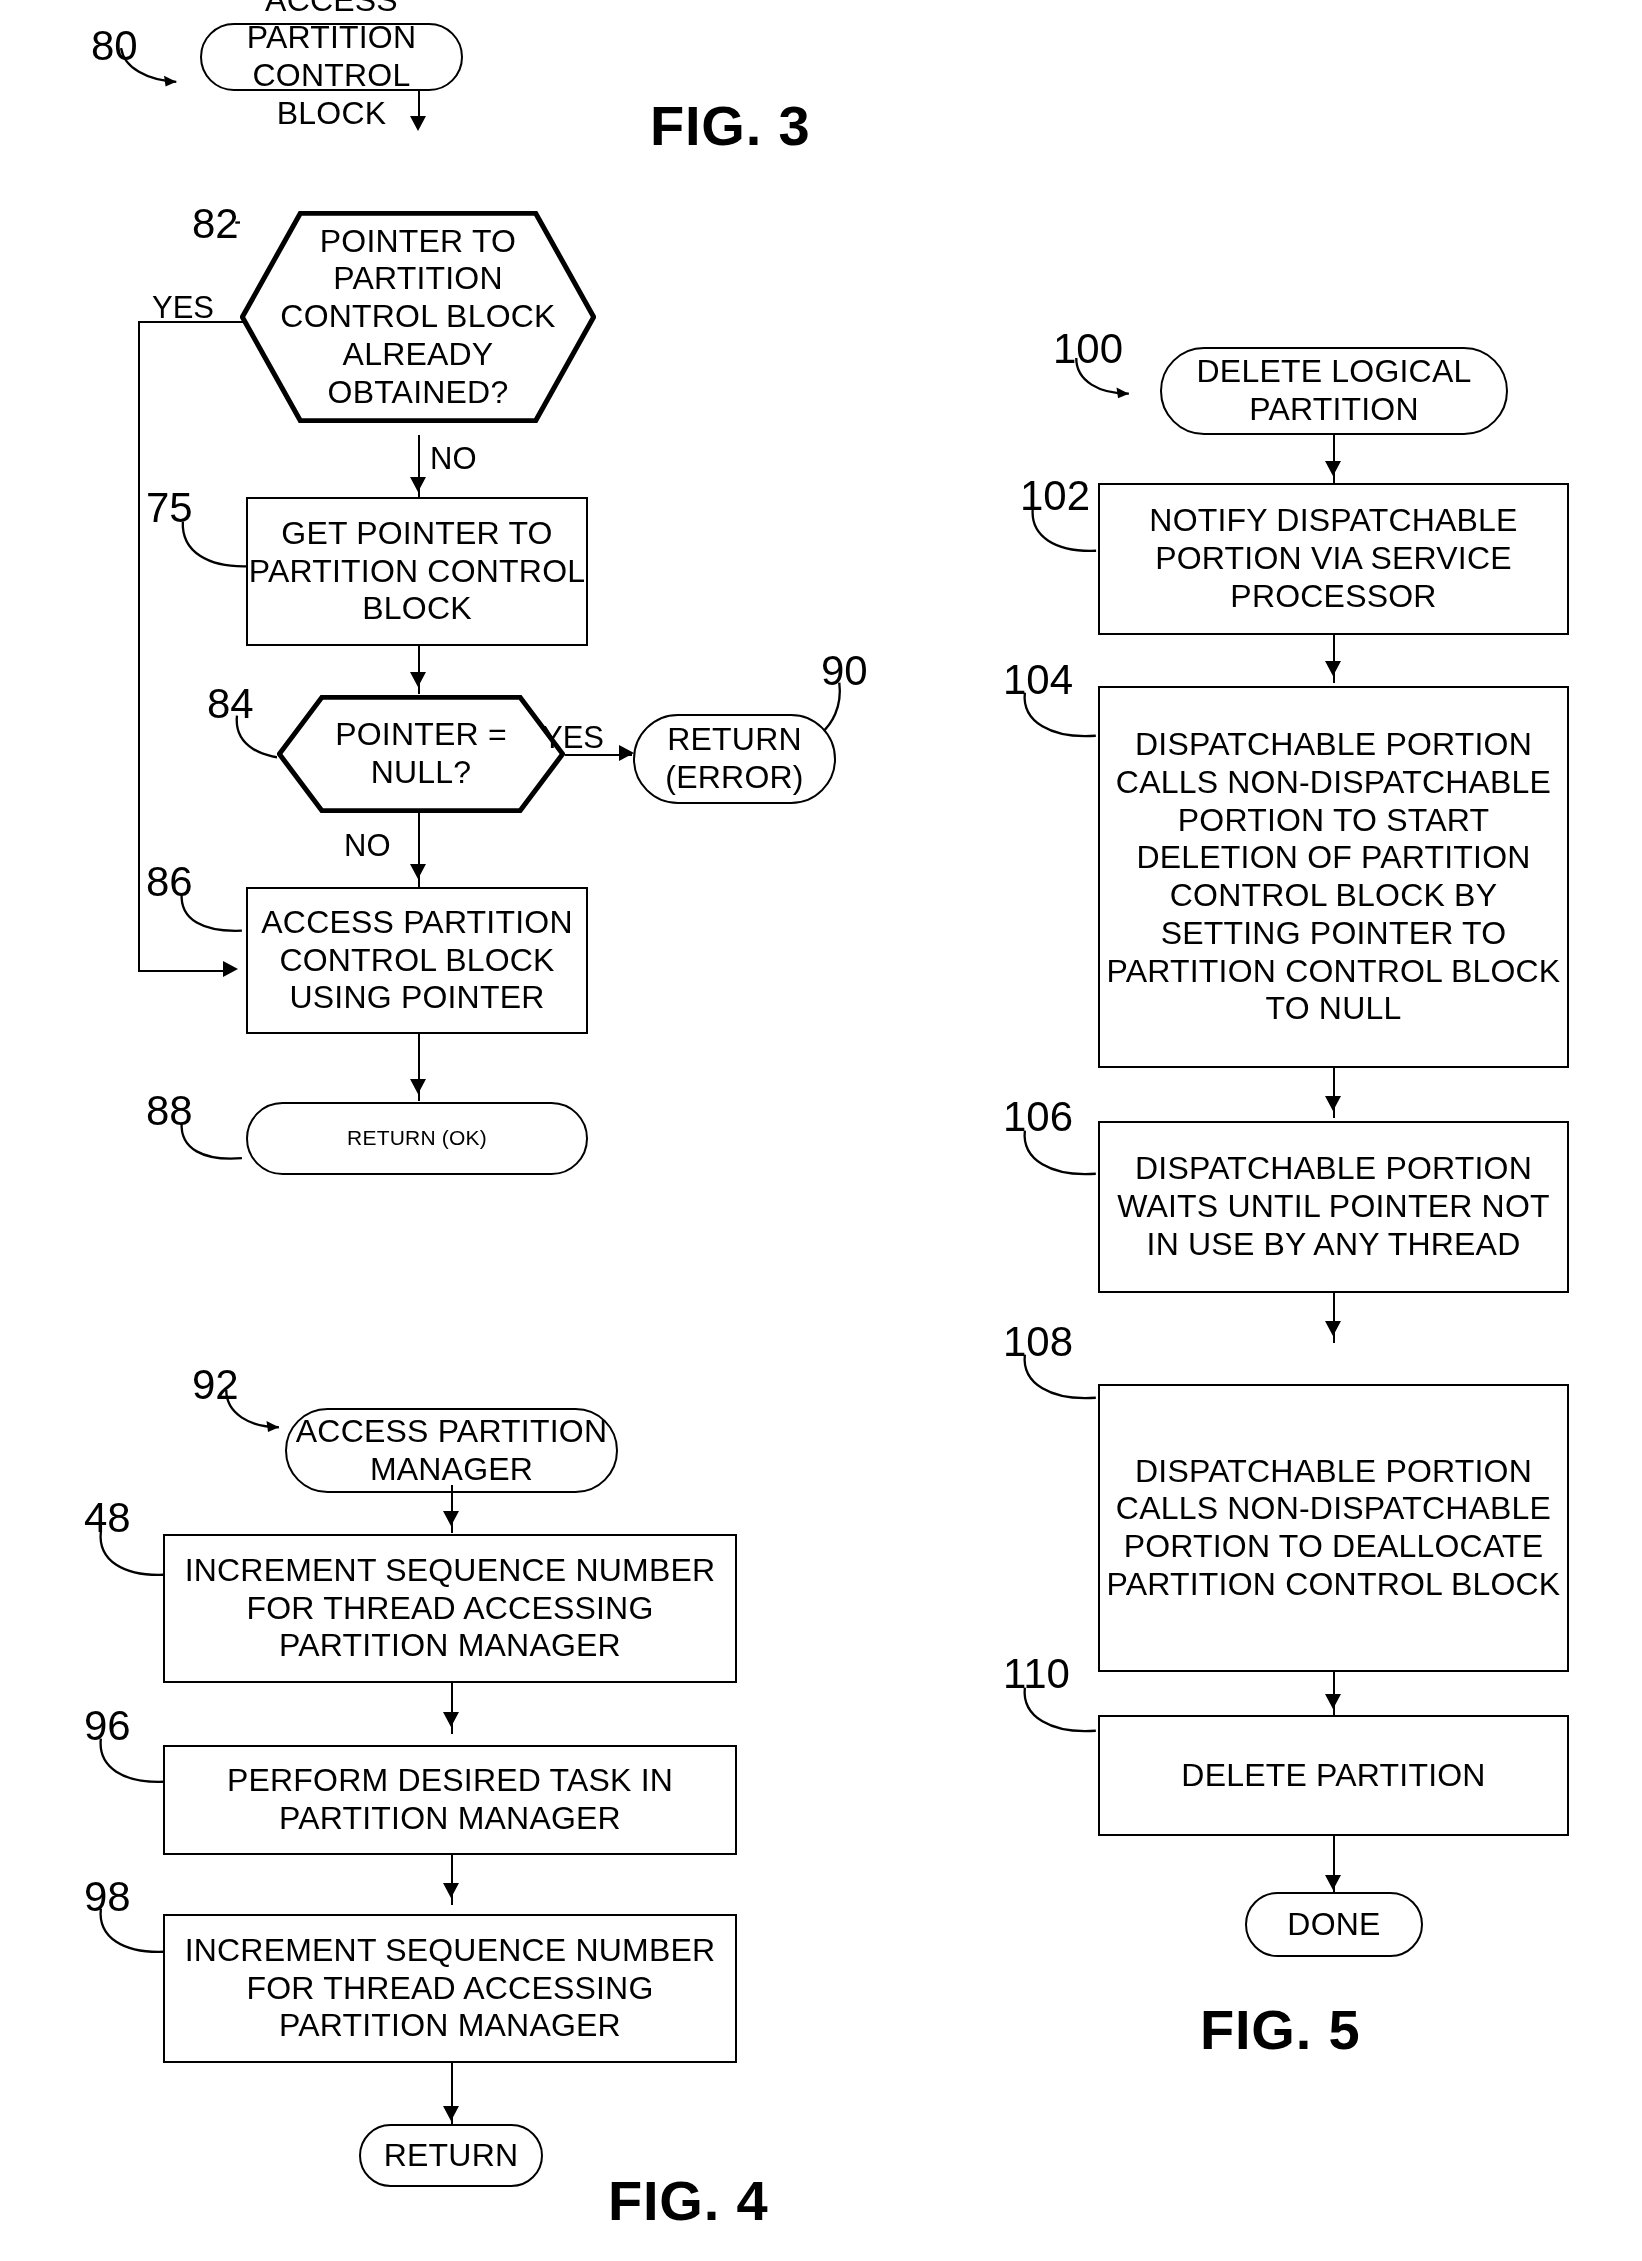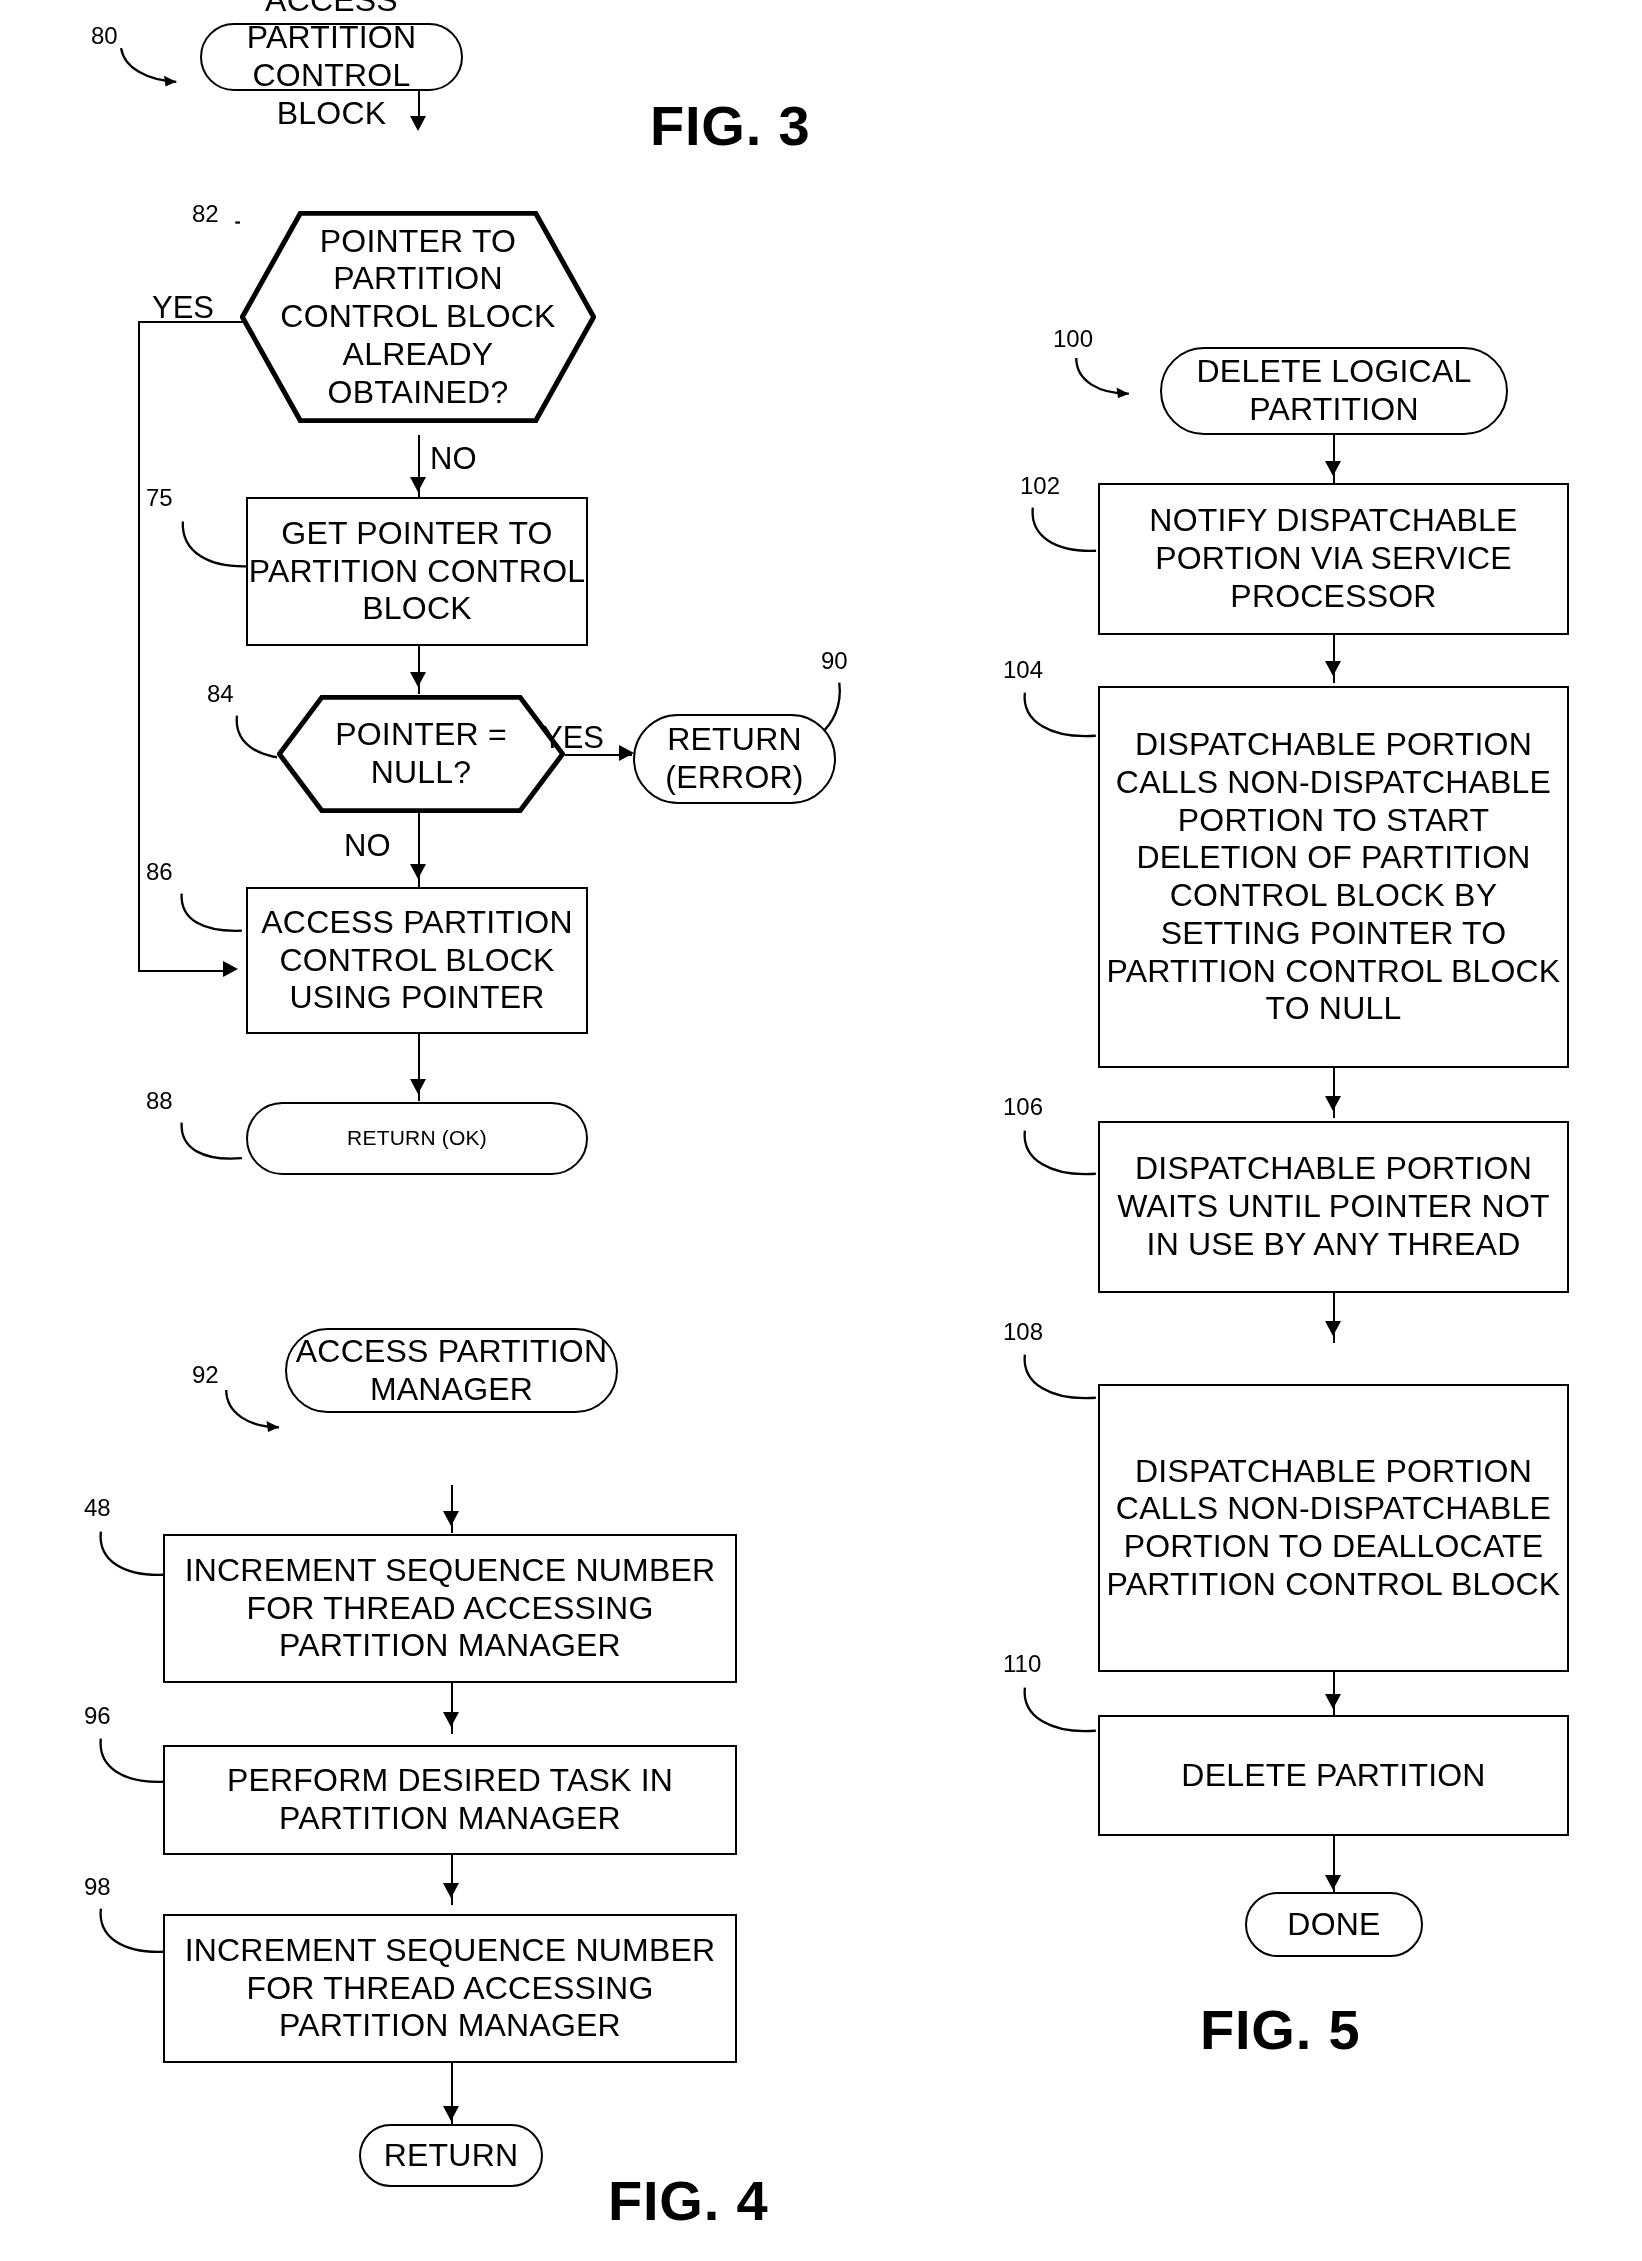--- a/index.html
+++ b/index.html
@@ -55,21 +55,21 @@
     width: 78%;
     text-align: center;
     line-height: 1.18;
   }
   .t41 { font-size: 32px; }
   .t42 { font-size: 21px; }
 
   
   .reflabel {
     position: absolute;
-    font-size: 24px;
+    font-size: 42px;
     font-family: "Liberation Sans", sans-serif;
     color: #000;
     white-space: nowrap;
   }
   .edgelabel {
     position: absolute;
     font-size: 31px;
     color: #000;
     white-space: nowrap;
   }
@@ -216,21 +216,21 @@
   <div class="node term t42" style="left:246px; top:1102px; width:342px; height:73px;">
     <span>RETURN (OK)</span>
   </div>
 
   <div class="reflabel" style="left:192px; top:1361px;">92</div>
   <svg class="leadsvg" style="left:220px; top:1387px; width:93px; height:48px;" viewBox="0 0 120 62" width="93" height="48">
     <path d="M8,4 C8,34 38,52 76,52" fill="none" stroke="#000" stroke-width="3"></path>
     <path d="M76,52 L60,44 L62,58 Z" fill="#000"></path>
   </svg>
 
-  <div class="node term t41" style="left:285px; top:1328px; width:333px; height:85px;">
+  <div class="node term t41" style="left:285px; top:1408px; width:333px; height:85px;">
     <span>ACCESS PARTITION MANAGER</span>
   </div>
 
   <div class="vline" style="left:451px; top:1485px; height:48px;"></div>
   <div class="arrowdown" style="left:443px; top:1511px;"></div>
 
   <div class="reflabel" style="left:84px; top:1494px;">48</div>
   <svg class="leadsvg" style="left:96px; top:1530px; width:93px; height:54px;" viewBox="0 0 120 70" width="93" height="54">
     <path d="M6,2 C2,40 36,60 88,58" fill="none" stroke="#000" stroke-width="3"></path>
   </svg>

